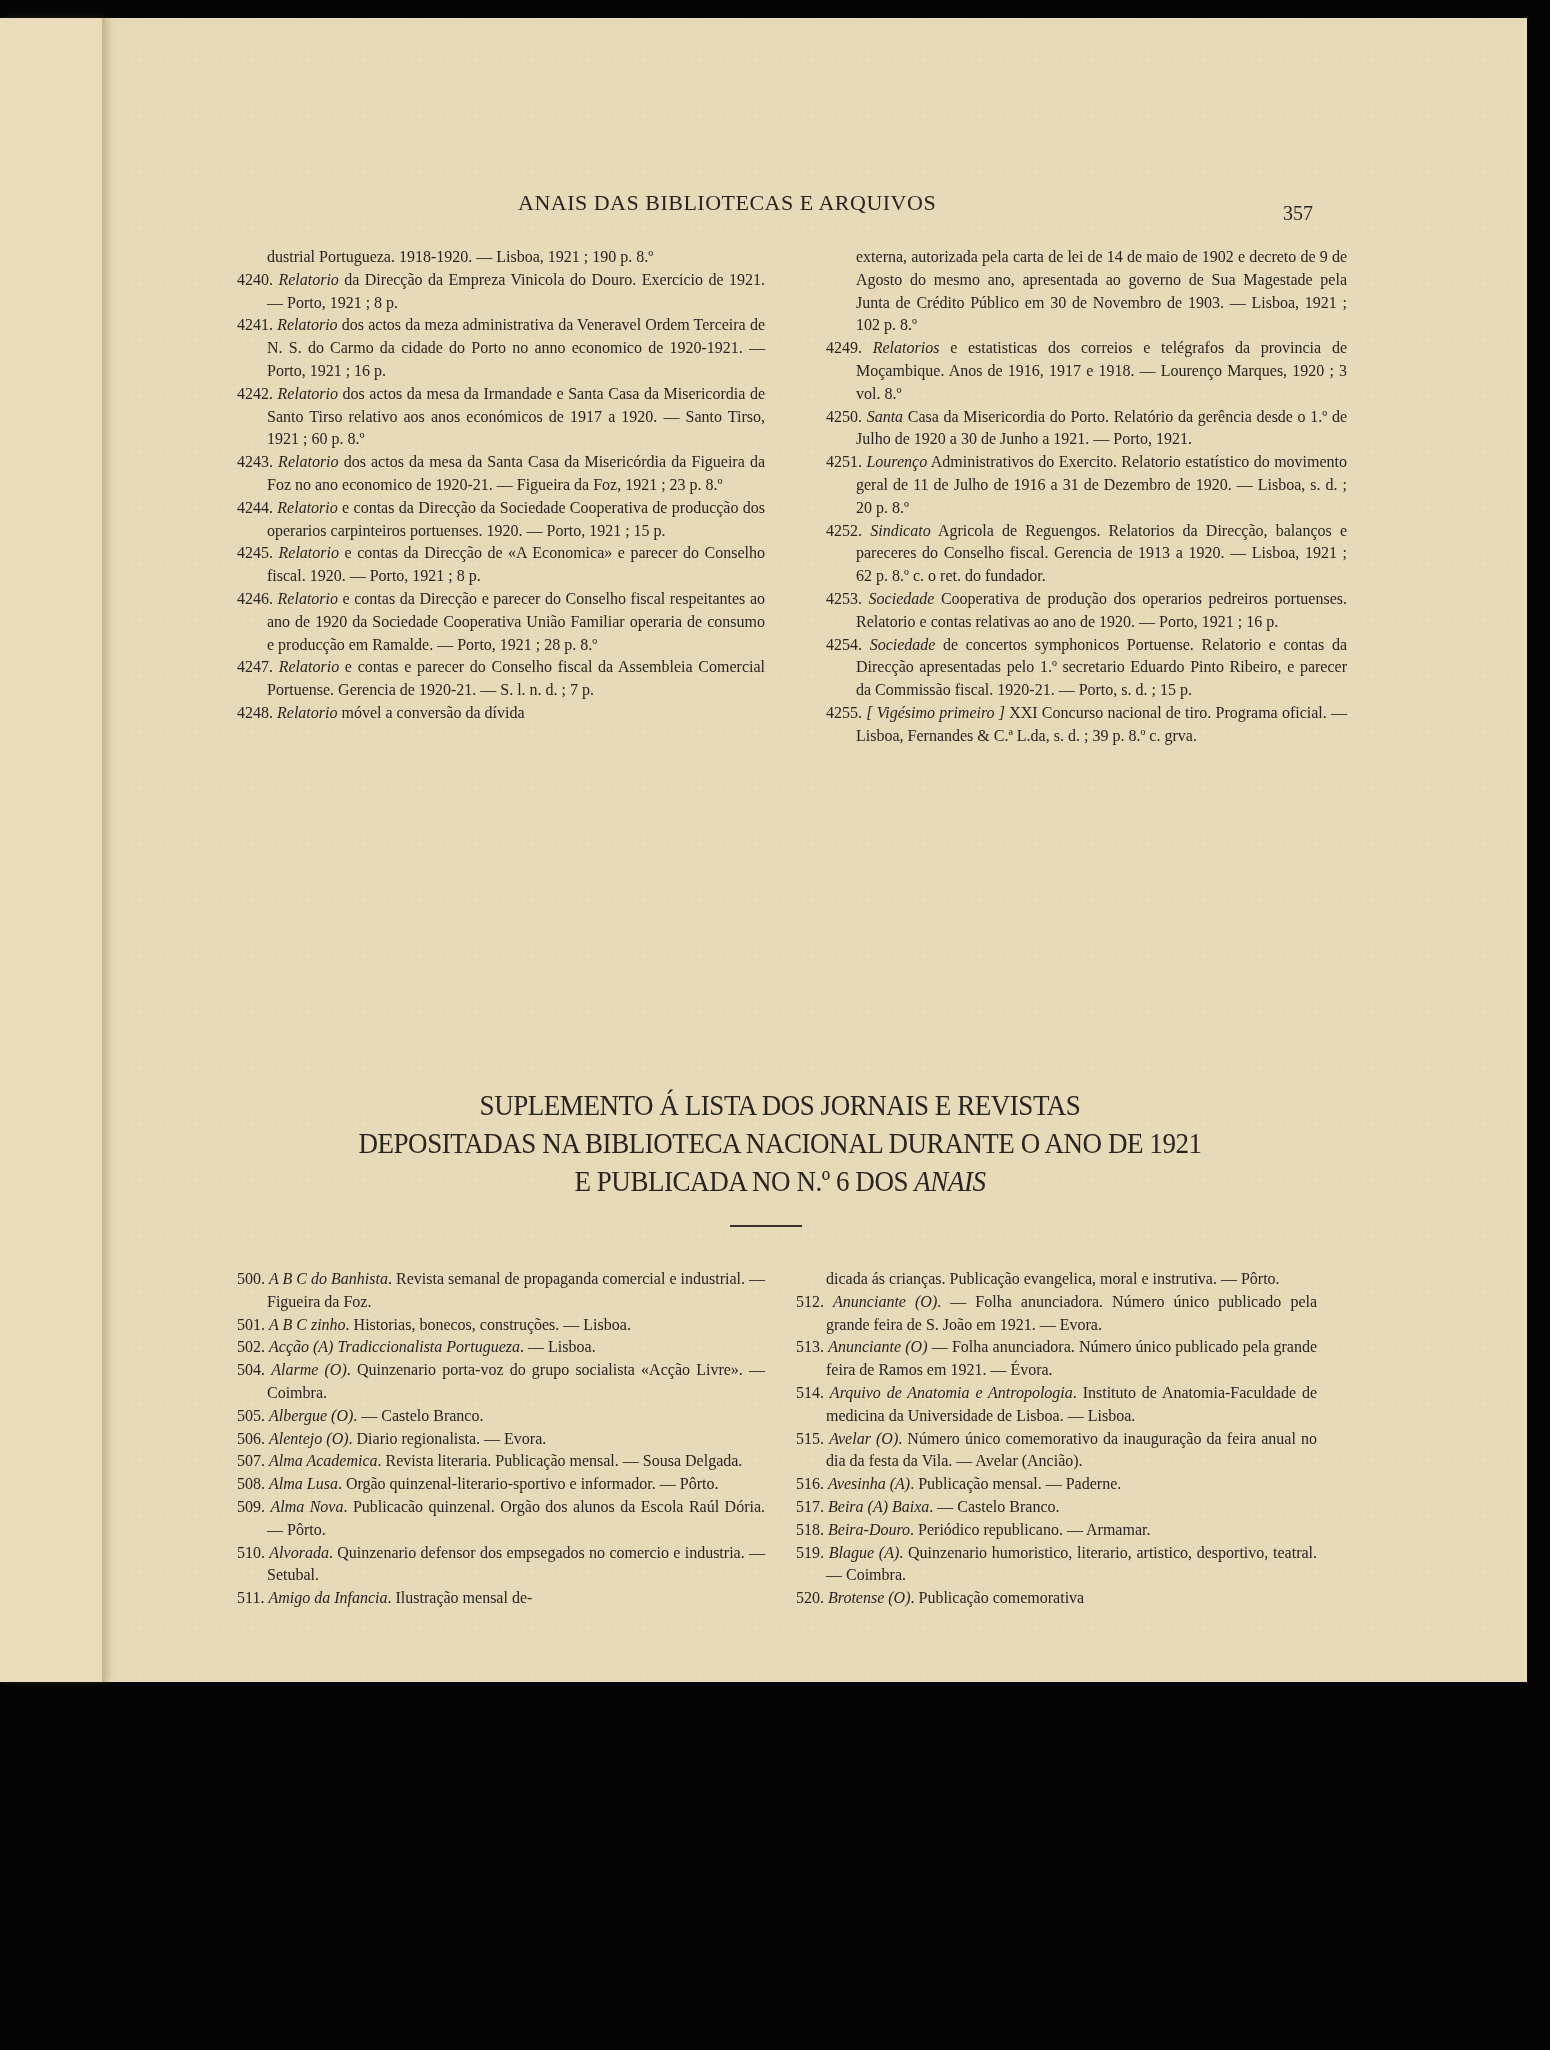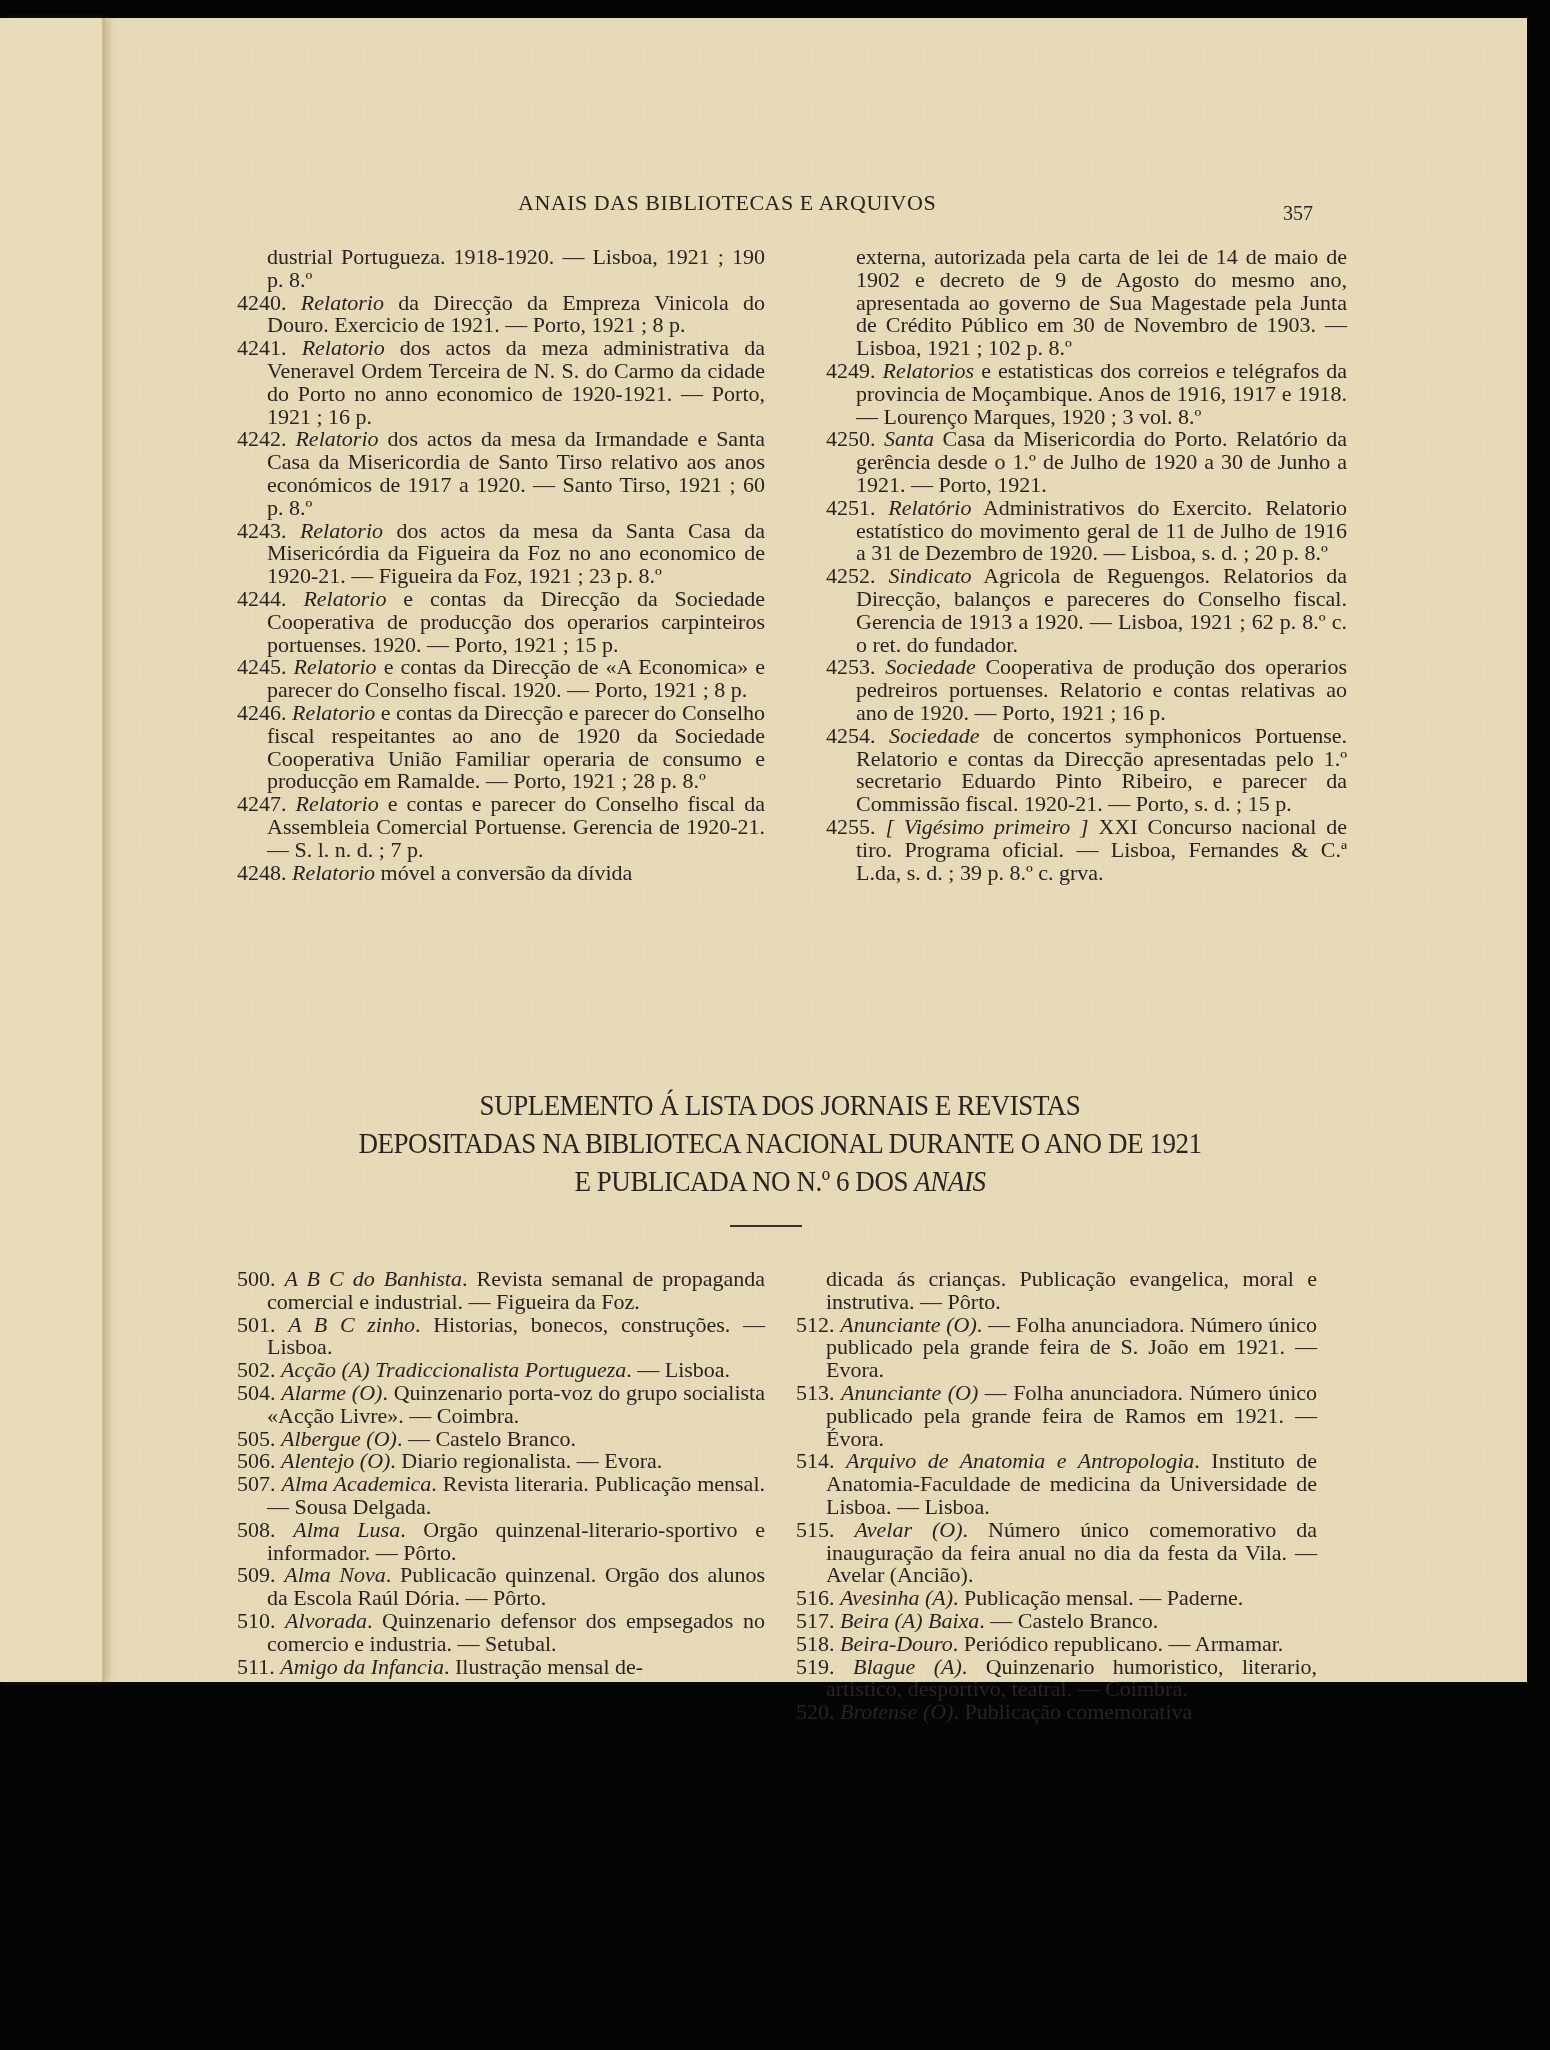--- a/index.html
+++ b/index.html
@@ -25,21 +25,21 @@
       position: absolute; left: 0; top: 172px; width: 100%; height: 30px;
     }
     .running-title {
       position: absolute; left: 518px; top: 0;
       font-size: 22px; letter-spacing: 0.5px; color: #2a2420;
     }
     .page-number {
       position: absolute; left: 1283px; top: 12px; font-size: 20px;
     }
     .col {
-      position: absolute; font-size: 22px; line-height: 22.8px;
+      position: absolute; font-size: 16px; line-height: 22.8px;
       text-align: justify;
     }
     .col-left-top { left: 237px; top: 228px; width: 528px; }
     .col-right-top { left: 796px; top: 228px; width: 521px; margin-left: 30px; }
     .col-left-bot { left: 237px; top: 1250px; width: 528px; }
     .col-right-bot { left: 796px; top: 1250px; width: 521px; }
     .entry {
       padding-left: 30px; text-indent: -30px; margin: 0;
     }
     .entry.cont { text-indent: 0; }
@@ -77,21 +77,21 @@
       <p class="entry"><span class="num">4244.</span> <span class="title">Relatorio</span><span> e contas da Direcção da Sociedade Cooperativa de producção dos operarios carpinteiros portuenses. 1920. — Porto, 1921 ; 15 p.</span></p>
       <p class="entry"><span class="num">4245.</span> <span class="title">Relatorio</span><span> e contas da Direcção de «A Economica» e parecer do Conselho fiscal. 1920. — Porto, 1921 ; 8 p.</span></p>
       <p class="entry"><span class="num">4246.</span> <span class="title">Relatorio</span><span> e contas da Direcção e parecer do Conselho fiscal respeitantes ao ano de 1920 da Sociedade Cooperativa União Familiar operaria de consumo e producção em Ramalde. — Porto, 1921 ; 28 p. 8.º</span></p>
       <p class="entry"><span class="num">4247.</span> <span class="title">Relatorio</span><span> e contas e parecer do Conselho fiscal da Assembleia Comercial Portuense. Gerencia de 1920-21. — S. l. n. d. ; 7 p.</span></p>
       <p class="entry"><span class="num">4248.</span> <span class="title">Relatorio</span><span> móvel a conversão da dívida</span></p>
     </div>
   <div class="col col-right-top">
       <p class="entry cont"><span>externa, autorizada pela carta de lei de 14 de maio de 1902 e decreto de 9 de Agosto do mesmo ano, apresentada ao governo de Sua Magestade pela Junta de Crédito Público em 30 de Novembro de 1903. — Lisboa, 1921 ; 102 p. 8.º</span></p>
       <p class="entry"><span class="num">4249.</span> <span class="title">Relatorios</span><span> e estatisticas dos correios e telégrafos da provincia de Moçambique. Anos de 1916, 1917 e 1918. — Lourenço Marques, 1920 ; 3 vol. 8.º</span></p>
       <p class="entry"><span class="num">4250.</span> <span class="title">Santa</span><span> Casa da Misericordia do Porto. Relatório da gerência desde o 1.º de Julho de 1920 a 30 de Junho a 1921. — Porto, 1921.</span></p>
-      <p class="entry"><span class="num">4251.</span> <span class="title">Relatório</span><span> Administrativos do Exercito. Relatorio estatístico do movimento geral de 11 de Julho de 1916 a 31 de Dezembro de 1920. — Lisboa, s. d. ; 20 p. 8.º</span></p>
+      <p class="entry"><span class="num">4251.</span> <span class="title">Lourenço</span><span> Administrativos do Exercito. Relatorio estatístico do movimento geral de 11 de Julho de 1916 a 31 de Dezembro de 1920. — Lisboa, s. d. ; 20 p. 8.º</span></p>
       <p class="entry"><span class="num">4252.</span> <span class="title">Sindicato</span><span> Agricola de Reguengos. Relatorios da Direcção, balanços e pareceres do Conselho fiscal. Gerencia de 1913 a 1920. — Lisboa, 1921 ; 62 p. 8.º c. o ret. do fundador.</span></p>
       <p class="entry"><span class="num">4253.</span> <span class="title">Sociedade</span><span> Cooperativa de produção dos operarios pedreiros portuenses. Relatorio e contas relativas ao ano de 1920. — Porto, 1921 ; 16 p.</span></p>
       <p class="entry"><span class="num">4254.</span> <span class="title">Sociedade</span><span> de concertos symphonicos Portuense. Relatorio e contas da Direcção apresentadas pelo 1.º secretario Eduardo Pinto Ribeiro, e parecer da Commissão fiscal. 1920-21. — Porto, s. d. ; 15 p.</span></p>
       <p class="entry"><span class="num">4255.</span> <span class="title">[ Vigésimo primeiro ]</span><span> XXI Concurso nacional de tiro. Programa oficial. — Lisboa, Fernandes &amp; C.ª L.da, s. d. ; 39 p. 8.º c. grva.</span></p>
     </div>
 
   <div class="section-heading">
     <div>SUPLEMENTO Á LISTA DOS JORNAIS E REVISTAS</div>
     <div>DEPOSITADAS NA BIBLIOTECA NACIONAL DURANTE O ANO DE 1921</div>
     <div><span>E PUBLICADA NO N.º 6 DOS </span><span class="anais">ANAIS</span></div>

